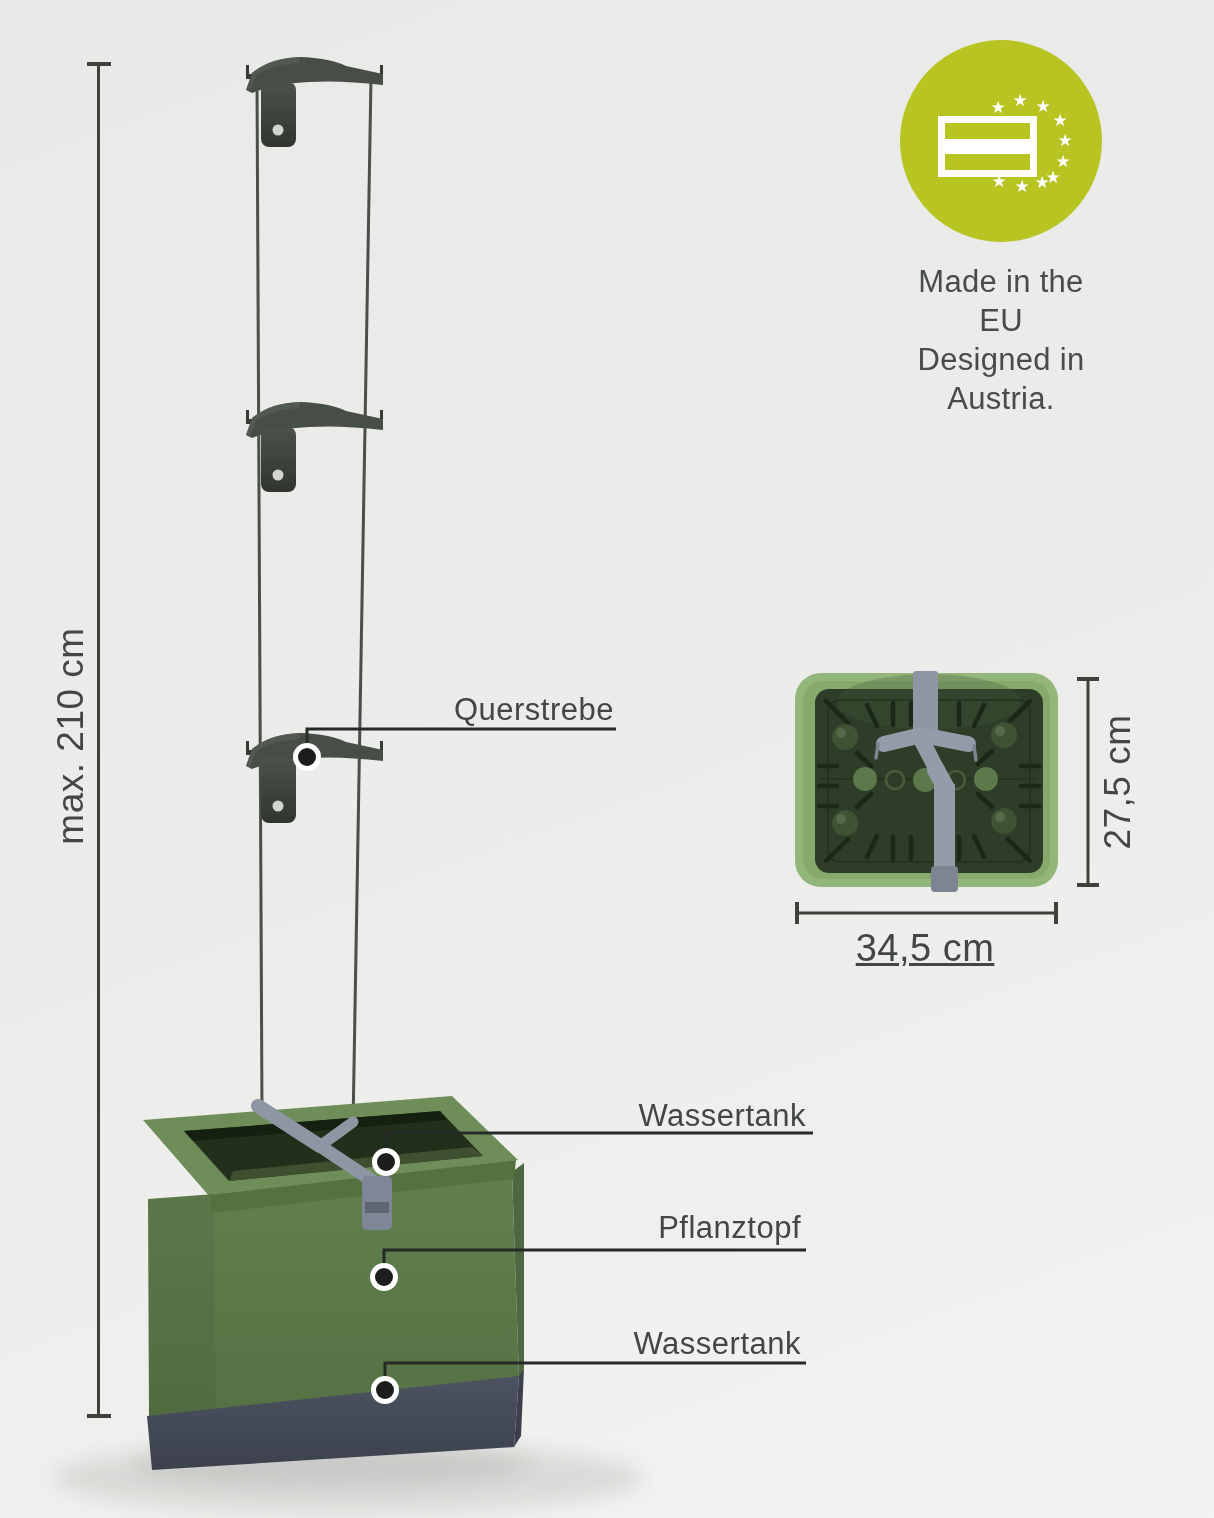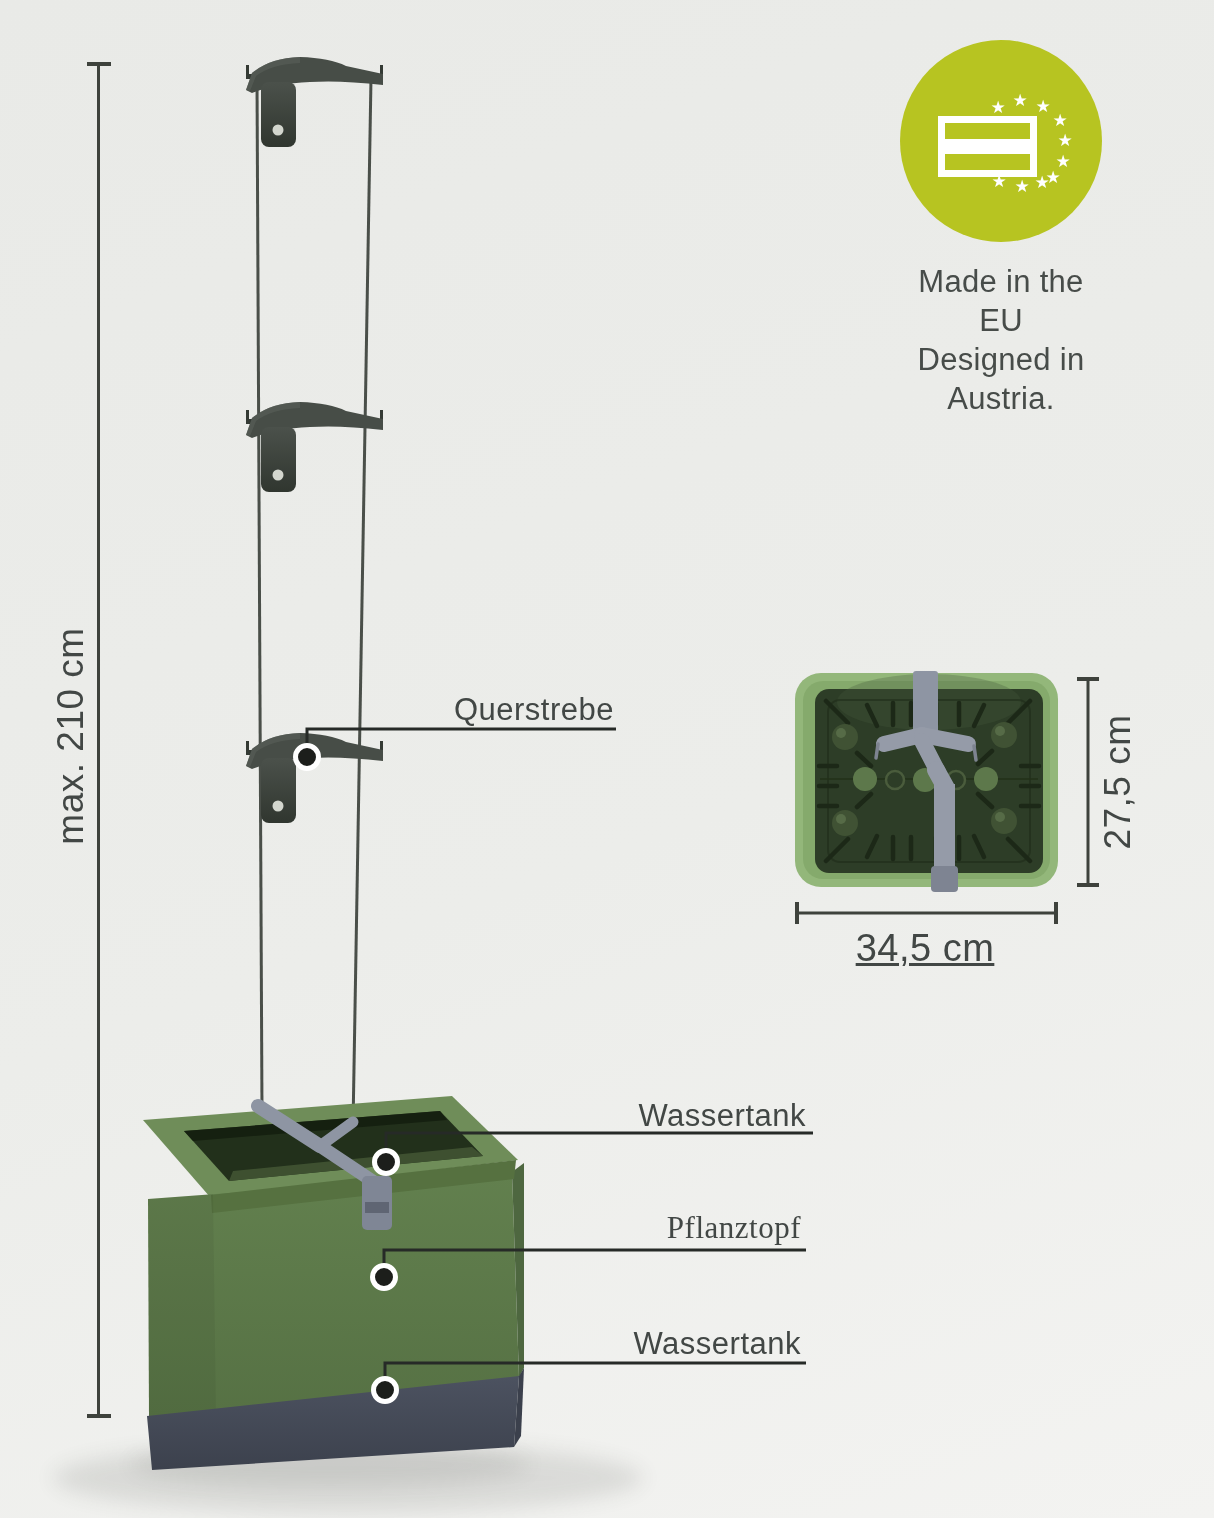--- a/index.html
+++ b/index.html
@@ -195,21 +195,21 @@
     <circle cx="385" cy="1390" r="11.5"></circle>
   </g>
 </svg>
 
 <div class="label dim-label rot" style="left:70px;top:736px;">max. 210 cm</div>
 
 <div class="label callout-label" style="right:600px;top:694px;">Querstrebe</div>
 
 <div class="label callout-label" style="right:408px;top:1100px;">Wassertank</div>
 
-<div class="label callout-label" style="right:413px;top:1212px;font-family:Liberation Serif, serif;">Pflanztopf</div>
+<div class="label callout-label" style="right:413px;top:1212px;">Pflanztopf</div>
 
 <div class="label callout-label" style="right:413px;top:1328px;">Wassertank</div>
 
 <div class="label dim-label rot" style="left:1117px;top:782px;">27,5 cm</div>
 
 <div class="label dim-label ctr" style="left:925px;top:948px;font-size:38px;text-decoration:underline;">34,5 cm</div>
 
 <div class="badge-text">
   <div>Made in the EU</div>
   <div>Designed in Austria.</div>

